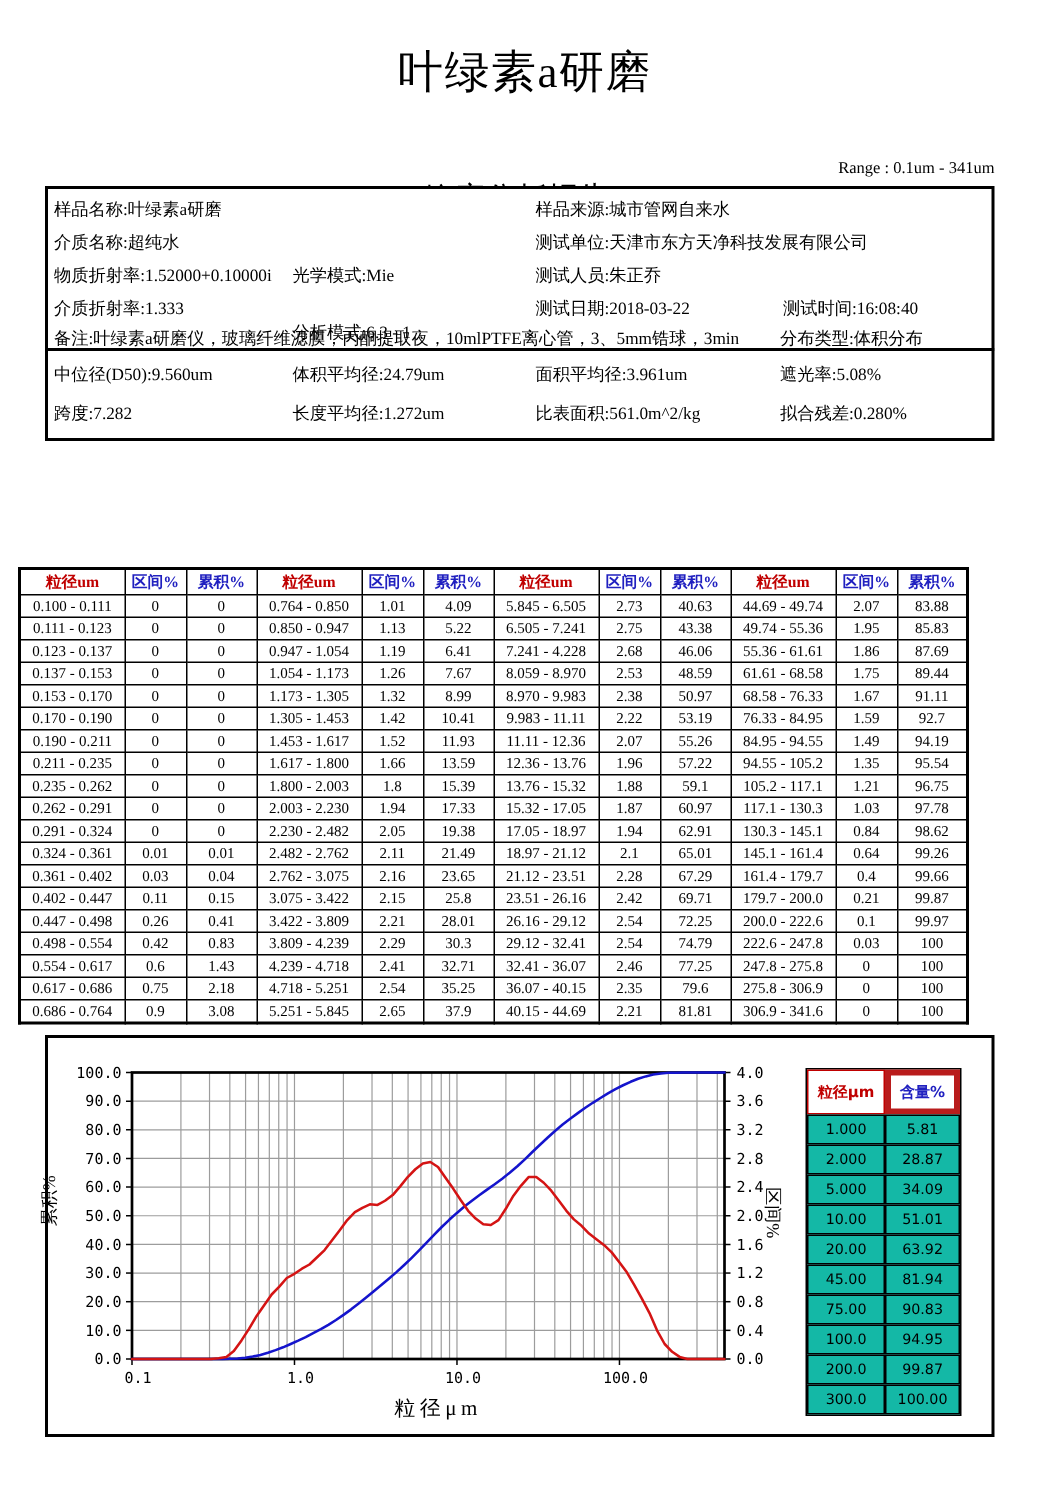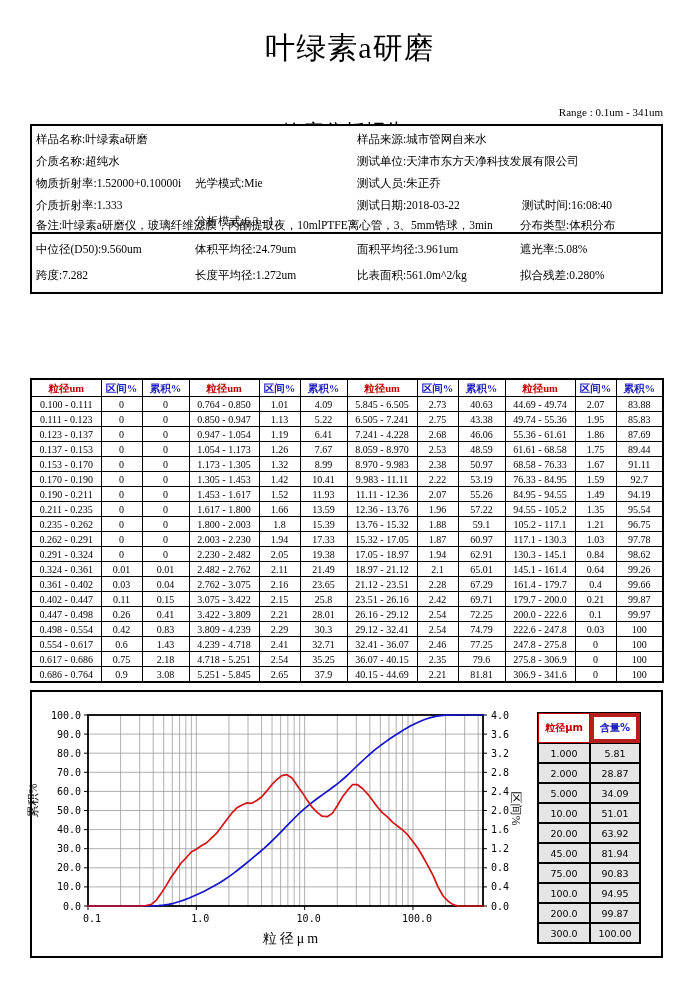--- a/index.html
+++ b/index.html
@@ -8,42 +8,42 @@
   .title{position:absolute;left:0;top:28px;width:700px;text-align:center;
          font-size:30px;letter-spacing:1px;}
   .subtitle{position:absolute;left:0;top:72px;width:688px;text-align:center;font-size:21px;margin-top:46px;}
   .range-note{position:absolute;left:30px;top:106px;width:633px;text-align:right;font-size:11px;}
   .box{position:absolute;left:30px;width:633px;border:2px solid #000;box-sizing:border-box;background:#fff;}
   #info-box{top:124px;height:110px;}
   #stats-box{top:232px;height:62px;}
   #dval-box{top:292px;height:60px;}
   .cellspan{position:absolute;font-size:11.5px;white-space:nowrap;}
   
-  #dist-table{position:absolute;left:30px;top:378px;width:632px;border-collapse:collapse;
+  #dist-table{position:absolute;left:12px;top:378px;width:632px;border-collapse:collapse;
               table-layout:fixed;font-size:10px;font-family:Liberation Serif, serif;}
   #dist-table th,#dist-table td{border:1px solid #000;text-align:center;padding:0;height:14px;
               line-height:13px;overflow:hidden;white-space:nowrap;}
   #dist-table{border:2px solid #000;}
   #dist-table th{height:16px;font-weight:bold;font-size:10.5px;}
   th.h-red{color:#c00000;}
   th.h-blue{color:#2020c0;}
   
   #chart-box{top:690px;height:268px;}
   #chart-svg{position:absolute;left:0;top:0;}
   .vlabel{position:absolute;font-size:12px;white-space:nowrap;}
   #ylabel-left{left:-16px;top:100px;transform:rotate(-90deg);}
   #ylabel-right{left:466px;top:108px;transform:rotate(90deg);}
   #xlabel{position:absolute;left:0;top:238px;width:520px;text-align:center;
           font-size:14px;letter-spacing:3px;}
   
   #marker-table{position:absolute;left:505px;top:20px;width:104px;border-collapse:separate;
                border-spacing:0;font-family:"DejaVu Sans","Liberation Sans",sans-serif;
                font-size:9.5px;border:1px solid #000;background:#fff;}
   #marker-table th{height:20px;font-weight:bold;font-size:10px;}
-  #marker-table td{height:16px;text-align:center;border:1px solid #000;background:#e5e5e5;}
+  #marker-table td{height:16px;text-align:center;border:1px solid #000;background:#14b8a6;}
   #marker-table th.m-red{color:#c00000;border:1px solid #c00000;}
   #marker-table th.m-blue{color:#2020c0;border:4px solid #b91c1c;}
 </style>
 </head>
 <body>
 
 <div class="page">
 
   <div class="title">叶绿素a研磨</div>
   <div class="subtitle">粒度分析报告</div>

